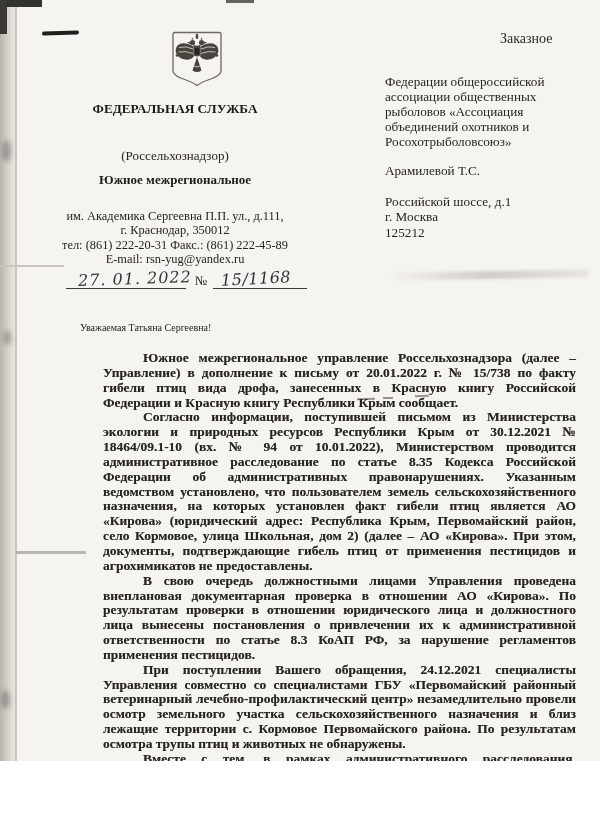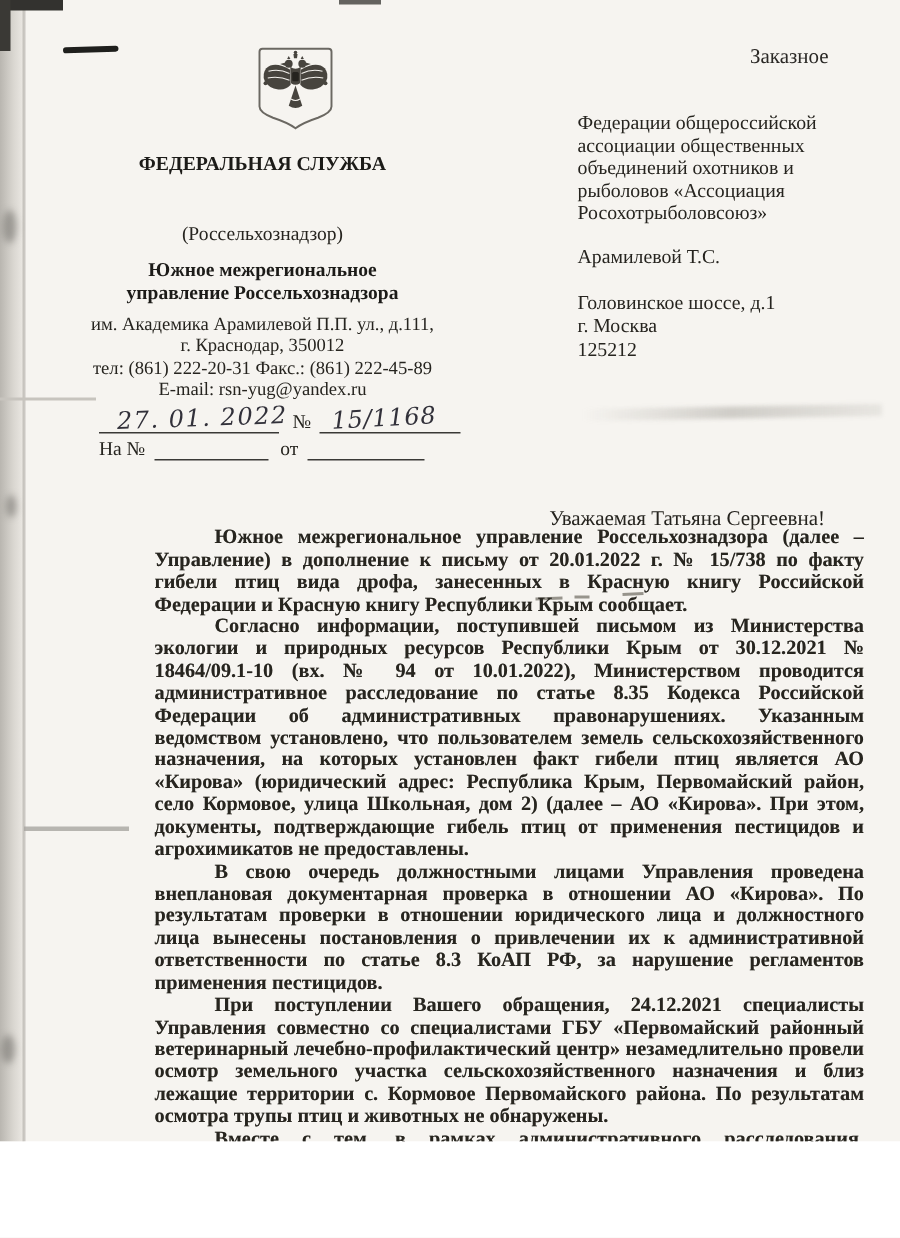--- a/index.html
+++ b/index.html
@@ -53,21 +53,21 @@
   .from-label{margin:0 6px 0 8px;}
   .hand{font-family:"DejaVu Serif","Liberation Serif",serif;font-style:italic;color:#32313a;}
   .hand-date{position:absolute;left:12px;bottom:0;font-size:16px;letter-spacing:1px;transform:rotate(-2deg);white-space:nowrap;}
   .hand-num{position:absolute;left:8px;bottom:0;font-size:16px;letter-spacing:.5px;transform:rotate(-3deg);white-space:nowrap;}
   
   .rcpt{position:absolute;left:385px;width:200px;font-size:13.2px;}
   .rcpt-addr{top:74px;line-height:15.1px;}
   .rcpt-name{top:163px;font-family:Liberation Serif, serif;}
   .rcpt-city{top:194px;line-height:15.3px;}
   
-  .salutation{position:absolute;left:80px;top:339px;width:470px;text-align:right;font-size:14px;}
+  .salutation{position:absolute;left:80px;top:322px;width:470px;text-align:left;font-size:10px;}
   .body-text{position:absolute;left:103px;top:351px;width:473px;font-size:13.5px;line-height:14.85px;
     text-align:justify;color:#27251f;text-shadow:0 0 .4px rgba(43,41,36,.45);}
   .body-text p{margin:0;text-indent:40px;font-weight:bold;}
   
   .stamp{position:absolute;left:432px;top:768px;width:150px;color:#55524c;
     font-family:"DejaVu Sans Mono","Liberation Mono",monospace;}
   .stamp-org{font-size:6.5px;letter-spacing:.8px;white-space:nowrap;}
   .stamp-row{display:flex;align-items:baseline;margin-top:1px;}
   .stamp-label{font-size:7px;letter-spacing:.3px;margin-left:24px;}
   .stamp-hand-num{font-size:13px;margin-left:14px;transform:rotate(-5deg);}
@@ -131,57 +131,50 @@
       </g>
     </svg>
   </div>
 
   <div class="lh org-lines">
     <div>ФЕДЕРАЛЬНАЯ СЛУЖБА</div>
   </div>
   <div class="lh org-short">(Россельхознадзор)</div>
   <div class="lh division">
     <div>Южное межрегиональное</div>
-    <div>управление Россельхознадзора</div>
   </div>
   <div class="lh lh-address">
-    <div>им. Академика Арамилевой П.П. ул., д.111,</div>
+    <div>им. Академика Сергеевна П.П. ул., д.111,</div>
     <div>г. Краснодар, 350012</div>
     <div>тел: (861) 222-20-31 Факс.: (861) 222-45-89</div>
     <div>E-mail: rsn-yug@yandex.ru</div>
   </div>
 
   <div class="ref">
     <div class="ref-row ref-row1">
       <span class="uline u-date">
         <span class="hand hand-date">27. 01. 2022</span>
       </span>
       <span class="num-label">№</span>
       <span class="uline u-num">
         <span class="hand hand-num">15/1168</span>
       </span>
     </div>
-    <div class="ref-row ref-row2">
-      <span>На №</span>
-      <span class="uline u-reply" style="margin-left:6px;"></span>
-      <span class="from-label">от</span>
-      <span class="uline u-from"></span>
-    </div>
   </div>
 
   <div class="rcpt rcpt-addr">
     <div>Федерации общероссийской</div>
     <div>ассоциации общественных</div>
+    <div>рыболовов «Ассоциация</div>
     <div>объединений охотников и</div>
-    <div>рыболовов «Ассоциация</div>
     <div>Росохотрыболовсоюз»</div>
   </div>
   <div class="rcpt rcpt-name">Арамилевой Т.С.</div>
   <div class="rcpt rcpt-city">
-    <div>Головинское шоссе, д.1</div>
+    <div>Российской шоссе, д.1</div>
     <div>г. Москва</div>
     <div>125212</div>
   </div>
 
   <div class="salutation">Уважаемая Татьяна Сергеевна!</div>
   <div class="body-text">
     <p>Южное межрегиональное управление Россельхознадзора (далее – Управление) в дополнение к письму от 20.01.2022 г. № 15/738 по факту гибели птиц вида дрофа, занесенных в Красную книгу Российской Федерации и Красную книгу Республики Крым сообщает.</p>
     <p>Согласно информации, поступившей письмом из Министерства экологии и природных ресурсов Республики Крым от 30.12.2021 № 18464/09.1-10 (вх. № 94 от 10.01.2022), Министерством проводится административное расследование по статье 8.35 Кодекса Российской Федерации об административных правонарушениях. Указанным ведомством установлено, что пользователем земель сельскохозяйственного назначения, на которых установлен факт гибели птиц является АО «Кирова» (юридический адрес: Республика Крым, Первомайский район, село Кормовое, улица Школьная, дом 2) (далее – АО «Кирова». При этом, документы, подтверждающие гибель птиц от применения пестицидов и агрохимикатов не предоставлены.</p>
     <p>В свою очередь должностными лицами Управления проведена внеплановая документарная проверка в отношении АО «Кирова». По результатам проверки в отношении юридического лица и должностного лица вынесены постановления о привлечении их к административной ответственности по статье 8.3 КоАП РФ, за нарушение регламентов применения пестицидов.</p>
     <p>При поступлении Вашего обращения, 24.12.2021 специалисты Управления совместно со специалистами ГБУ «Первомайский районный ветеринарный лечебно-профилактический центр» незамедлительно провели осмотр земельного участка сельскохозяйственного назначения и близ лежащие территории с. Кормовое Первомайского района. По результатам осмотра трупы птиц и животных не обнаружены.</p>

